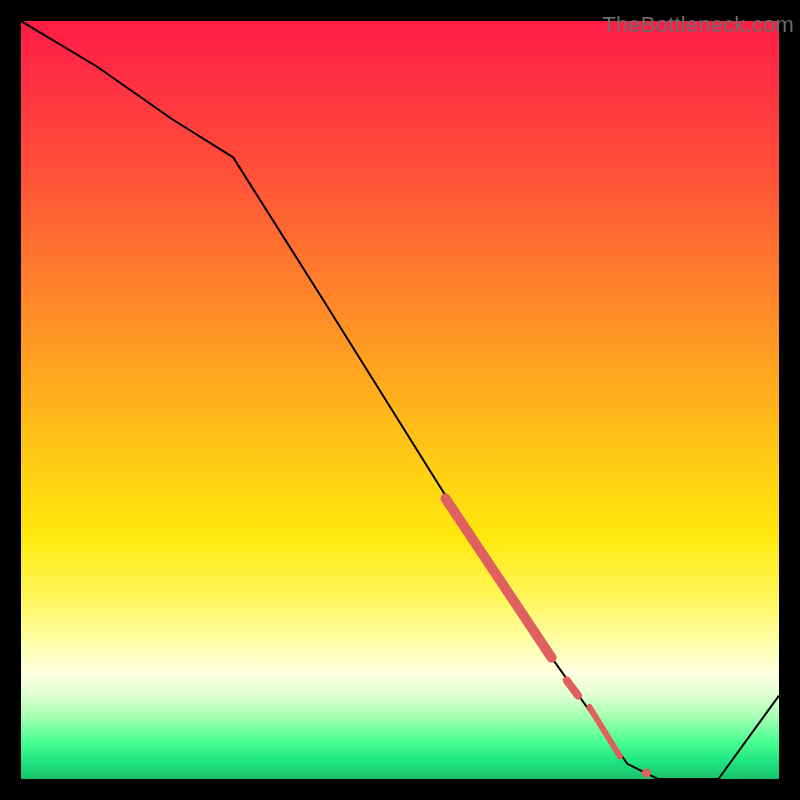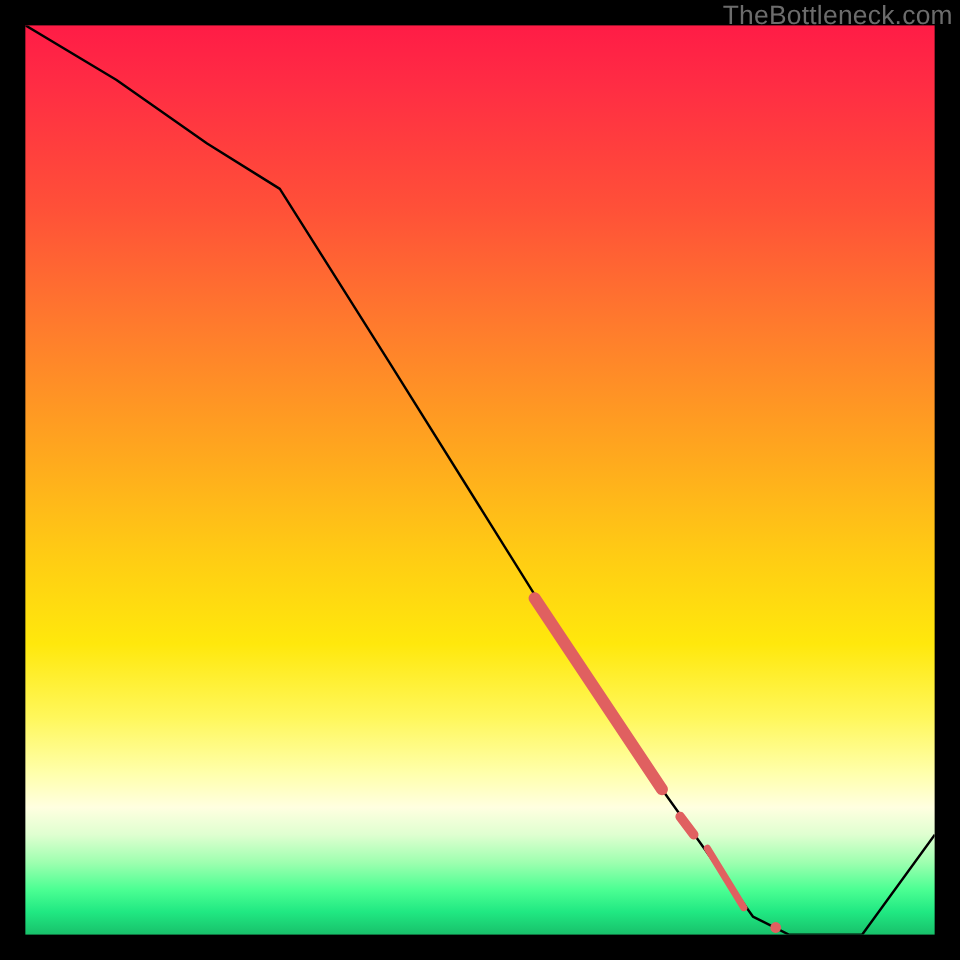--- a/index.html
+++ b/index.html
@@ -44,21 +44,21 @@
       #ffffe0 86%,
       #dfffd0 89%,
       #9fffb0 92%,
       #4cff93 95%,
       #20e882 97.5%,
       #18c06a 100%
     );
   }
   .watermark {
     position: absolute;
-    top: 0px;
+    top: 12px;
     right: 6px;
     color: #6c6c6c;
     font-size: 22px;
     font-weight: 500;
     letter-spacing: 0.2px;
     user-select: none;
   }
   svg.overlay {
     position: absolute;
     left: 0; top: 0;

